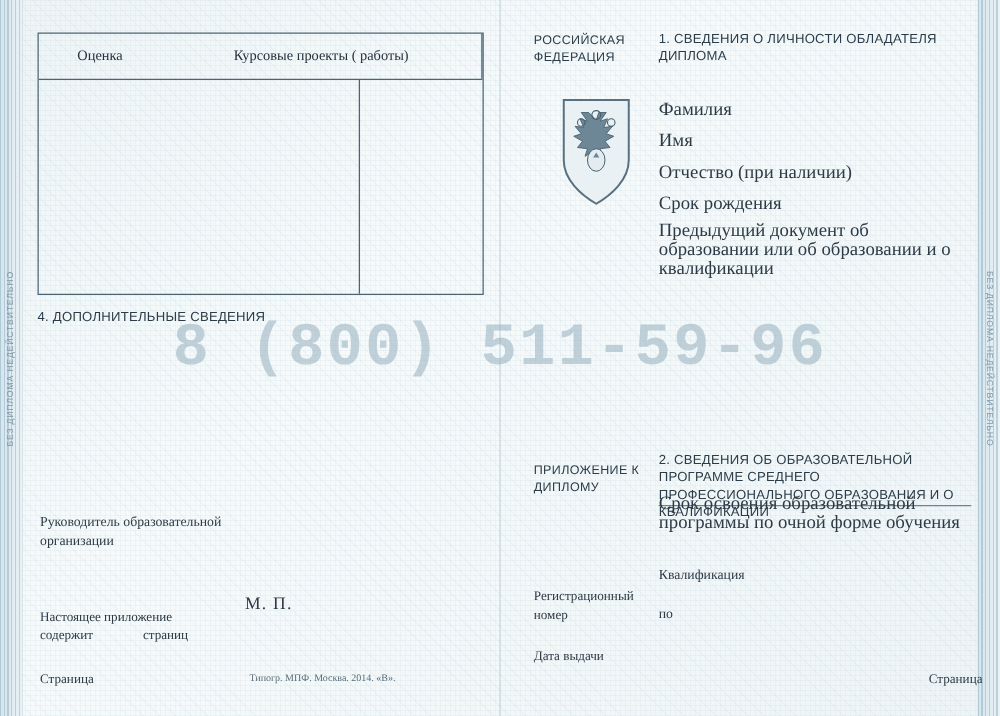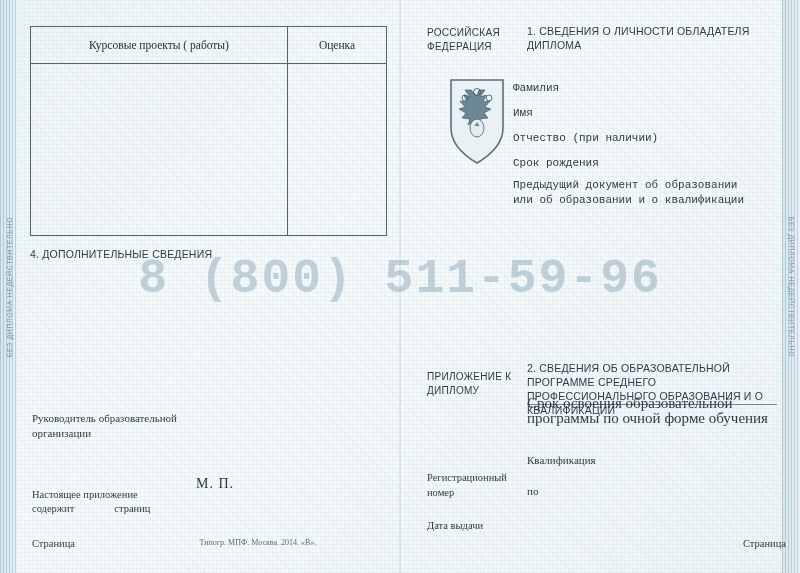--- a/index.html
+++ b/index.html
@@ -175,25 +175,24 @@
     width: 250px;
     font-family: "Liberation Sans", sans-serif;
     font-size: 10.5px;
     line-height: 14px;
     letter-spacing: 0.2px;
     color: #2b3c48;
   }
 
   .field {
     position: absolute;
-    left: 96px;
-    font-size: 11px;
+    left: 110px;
+    font-size: 15px;
     line-height: 15px;
     color: #2d3b46;
-    font-family: Liberation Mono, monospace;
   }
   .f-fam  { top: 81px; }
   .f-name { top: 106px; }
   .f-mid  { top: 131px; }
   .f-dob  { top: 156px; }
   .f-prev { top: 178px; width: 240px; }
 
   .app-title {
     position: absolute;
     left: 10px;
@@ -301,22 +300,22 @@
   <div class="band right">
     <div class="band-text">БЕЗ ДИПЛОМА НЕДЕЙСТВИТЕЛЬНО</div>
   </div>
 
   <div class="fold"></div>
 
   <div class="left-page">
 
     <div class="table">
       <div class="table-head">
+        <div class="th col2">Оценка</div>
         <div class="th col1">Курсовые проекты ( работы)</div>
-        <div class="th col2">Оценка</div>
       </div>
       <div class="table-body">
         <div class="td col1"></div>
         <div class="td col2"></div>
       </div>
     </div>
 
     <div class="section-title left-sec4">4. ДОПОЛНИТЕЛЬНЫЕ СВЕДЕНИЯ</div>
 
     <div class="lbl lbl-head">Руководитель образовательной организации</div>

